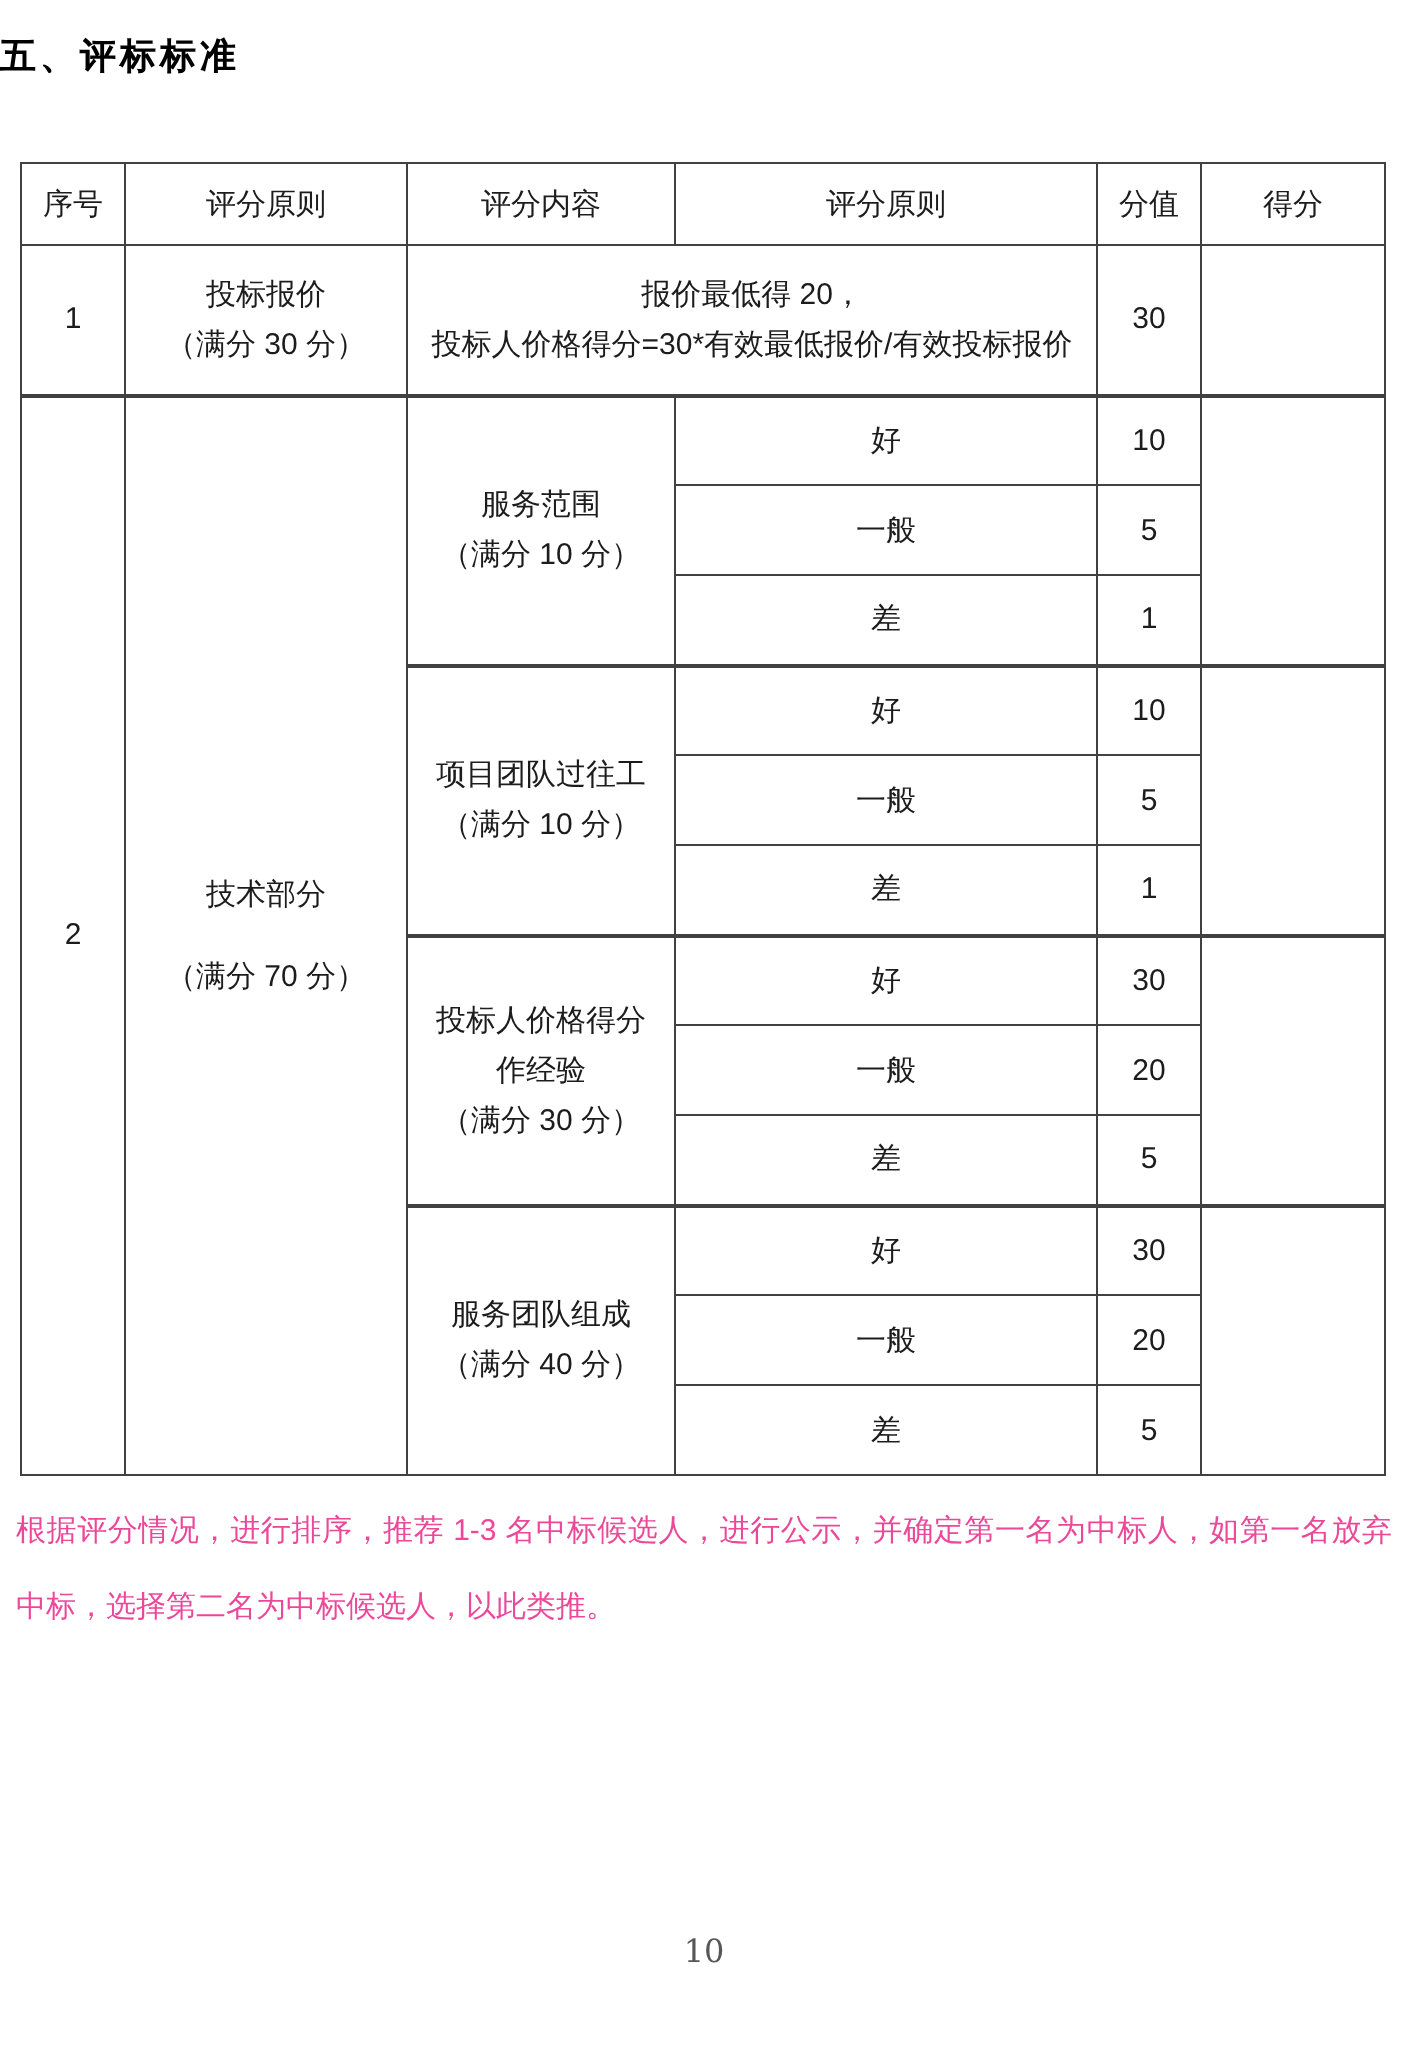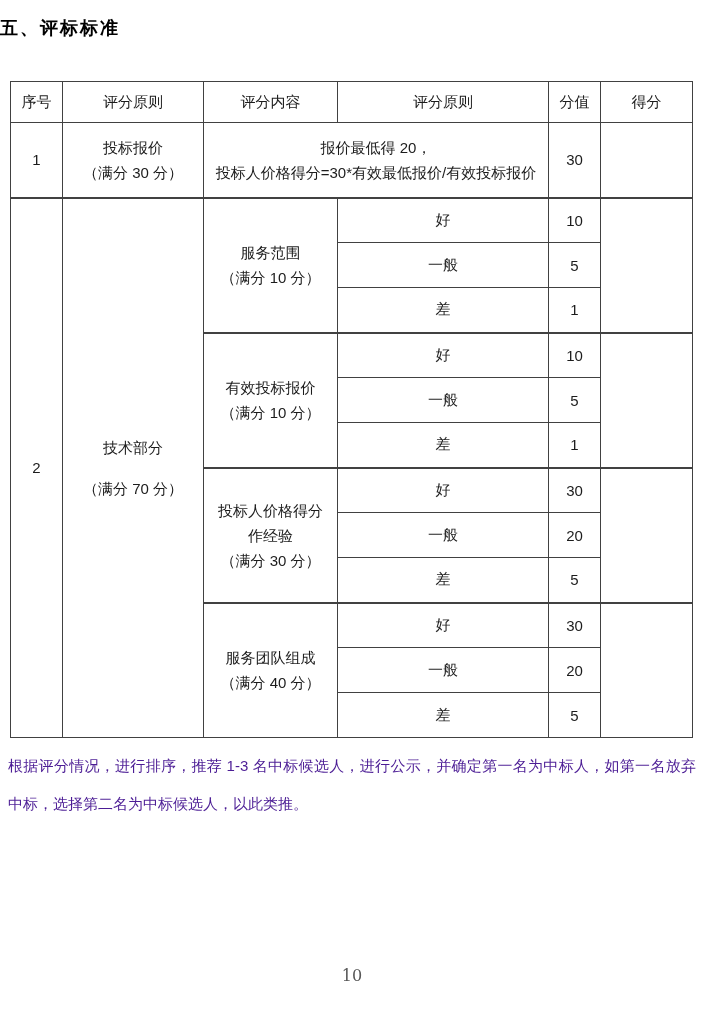--- a/index.html
+++ b/index.html
@@ -44,21 +44,21 @@
   .ln  { line-height: 25px; }
   .ln2 { line-height: 41px; }
   td.score-top { vertical-align: top; padding-top: 9px; }
   .footnote {
     position: absolute;
     top: 747px; left: 8px; width: 688px;
     margin: 0;
     font-size: 15px;
     line-height: 38px;
     text-align: justify;
-    color: #4c1d95;
+    color: #ec4899;
   }
   .page-number {
     position: absolute;
     top: 966px; left: 0; width: 704px;
     text-align: center;
     font-family: "DejaVu Serif", "Liberation Serif", serif;
     font-size: 16px;
     color: #575757;
   }
 </style>
@@ -122,21 +122,21 @@
         <td>一般</td>
         <td>5</td>
       </tr>
       <tr class="sub">
         <td>差</td>
         <td>1</td>
       </tr>
 
       <tr class="sub gstart">
         <td rowspan="3">
-          <div class="ln">有效投标报价</div>
+          <div class="ln">项目团队过往工</div>
           <div class="ln">（满分 10 分）</div>
         </td>
         <td>好</td>
         <td>10</td>
         <td rowspan="3"></td>
       </tr>
       <tr class="sub">
         <td>一般</td>
         <td>5</td>
       </tr>

